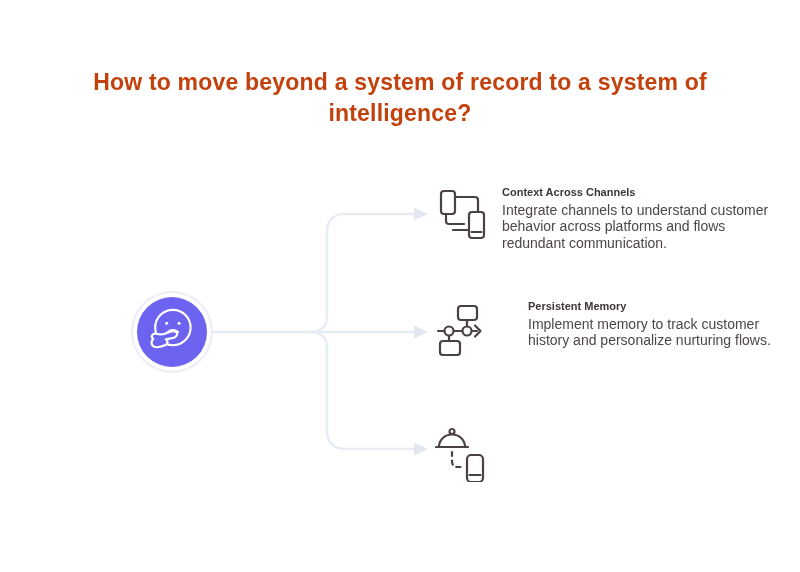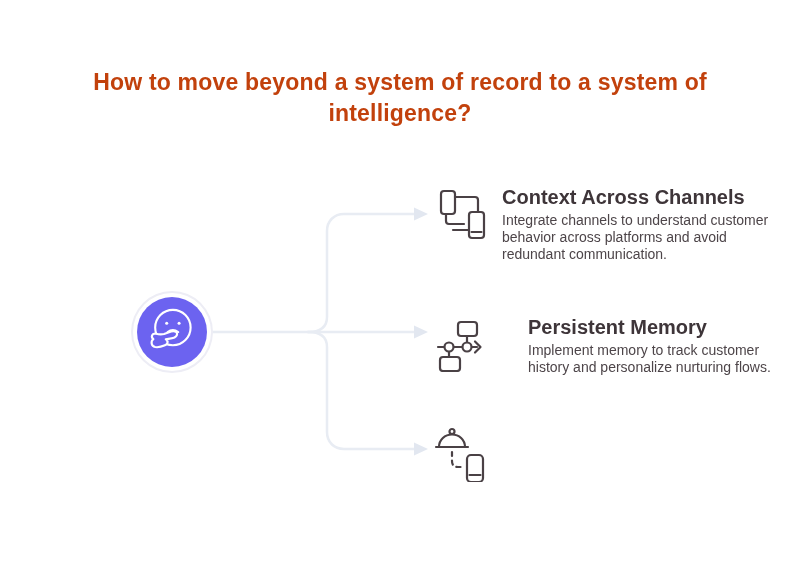--- a/index.html
+++ b/index.html
@@ -19,27 +19,27 @@
     border-radius:50%;background:#6C63F0;
     box-shadow:0 0 0 4px #ffffff,0 0 0 6px #EDEDF5;
     display:flex;align-items:center;justify-content:center;
   }
   .branch{
     position:absolute;left:433px;display:flex;gap:13px;align-items:flex-start;
   }
   .branch-icon{width:56px;height:56px;flex:none;}
   .branch-text{width:268px;}
   .branch-text h3{
-    margin:0 0 3px 0;font-size:20px;font-weight:bold;color:#3E3539;line-height:1.15;
+    margin:0 0 3px 0;font-size:11px;font-weight:bold;color:#3E3539;line-height:1.15;
   }
   .branch-text p{
     margin:0;font-size:14px;line-height:1.2;color:#4D4549;
   }
   .b1{top:186px;}
-  .b2{top:316px;gap:39px;}
+  .b2{top:300px;gap:39px;}
   .b3{top:426px;}
   svg.lineicon{stroke:#4A4145;stroke-width:2.2;fill:none;stroke-linecap:round;stroke-linejoin:round;}
 </style>
 </head>
 <body>
 
 <div>
 
   <h1 class="title">How to move beyond a system of record to a system of intelligence?</h1>
 
@@ -70,21 +70,21 @@
     <svg class="lineicon branch-icon" viewBox="0 0 56 56">
       <rect x="8" y="5" width="14" height="23" rx="3"></rect>
       <path d="M22 11 H42 Q45 11 45 14 V26"></path>
       <rect x="36" y="26" width="15" height="26" rx="3"></rect>
       <path d="M38.5 46 H48.5"></path>
       <path d="M13 28 V35 Q13 38 16 38 H31"></path>
       <path d="M20 44 H36"></path>
     </svg>
     <div class="branch-text">
       <h3>Context Across Channels</h3>
-      <p>Integrate channels to understand customer behavior across platforms and avoid redundant communication.</p>
+      <p>Integrate channels to understand customer behavior across platforms and flows redundant communication.</p>
     </div>
   </div>
 
   <div class="branch b2">
     <svg class="lineicon branch-icon" viewBox="0 0 56 56">
       <path d="M5 31 H44"></path>
       <path d="M42 25.5 L47.5 31 L42 36.5"></path>
       <rect x="25" y="6" width="19" height="14" rx="3"></rect>
       <path d="M34 20 V26"></path>
       <path d="M16 36 V41"></path>

